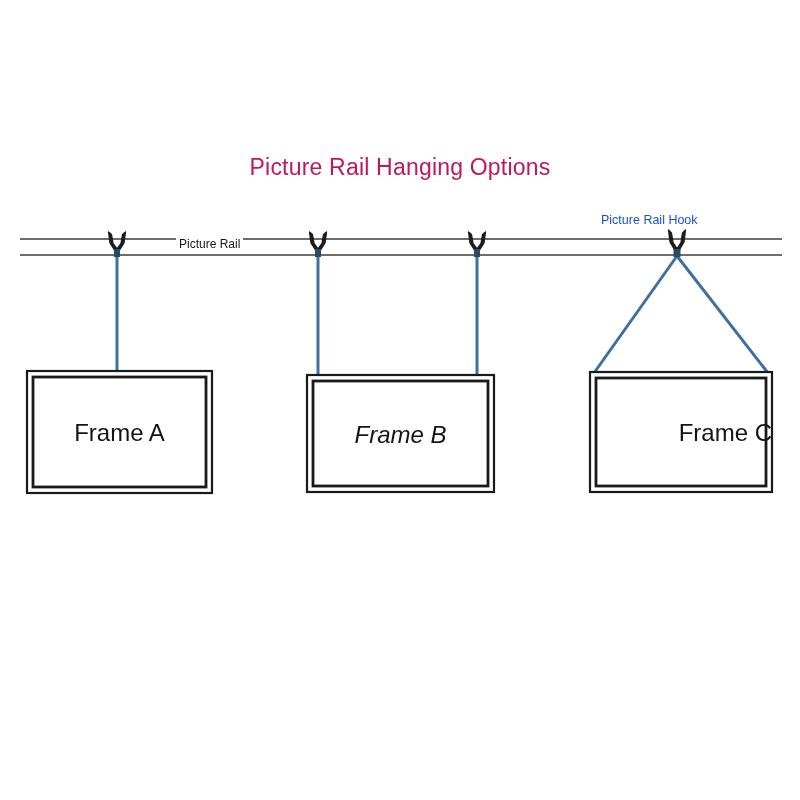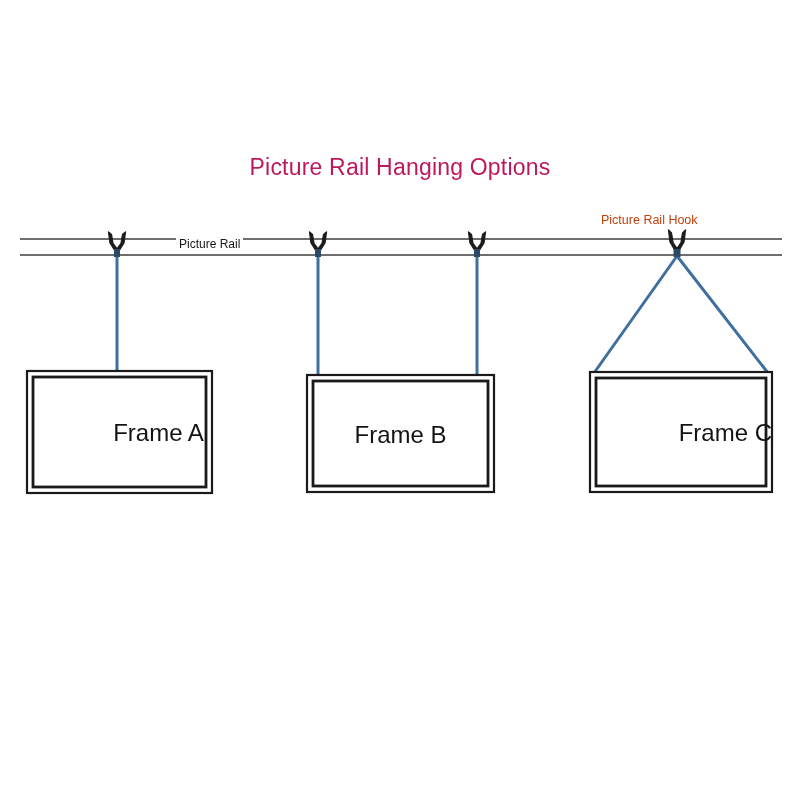--- a/index.html
+++ b/index.html
@@ -54,21 +54,21 @@
     color: #161616;
     white-space: nowrap;
     background: #ffffff;
     padding: 0 3px;
     line-height: 14px;
   }
   .hook-label {
     position: absolute;
     font-size: 12.5px;
     font-weight: 400;
-    color: #c2410c;
+    color: #1d4ed8;
     white-space: nowrap;
   }
 </style>
 </head>
 <body>
 
 <div id="diagram-root">
 
   <div class="diagram-title">Picture Rail Hanging Options</div>
 
@@ -129,19 +129,19 @@
         <rect x="596" y="378" width="170" height="108" fill="#ffffff" stroke="#1a1a1a" stroke-width="2.8"></rect>
       </g>
 
     </g>
   </svg>
 
   <div class="rail-label" style="left:176px; top:237px;">Picture Rail</div>
 
   <div class="hook-label" style="left:601px; top:213px;">Picture Rail Hook</div>
 
-  <div class="frame-label" style="left:27px; top:419px; width:185px;padding-left:39px;">Frame A</div>
+  <div class="frame-label" style="left:27px; top:419px; width:185px;">Frame A</div>
 
-  <div class="frame-label" style="left:307px; top:421px; width:187px;">Frame B</div>
+  <div class="frame-label" style="left:307px; top:421px; width:187px;font-style:italic;">Frame B</div>
 
   <div class="frame-label" style="left:590px; top:419px; width:182px;text-align:right;">Frame C</div>
 
 </div>
 
 </body></html>

